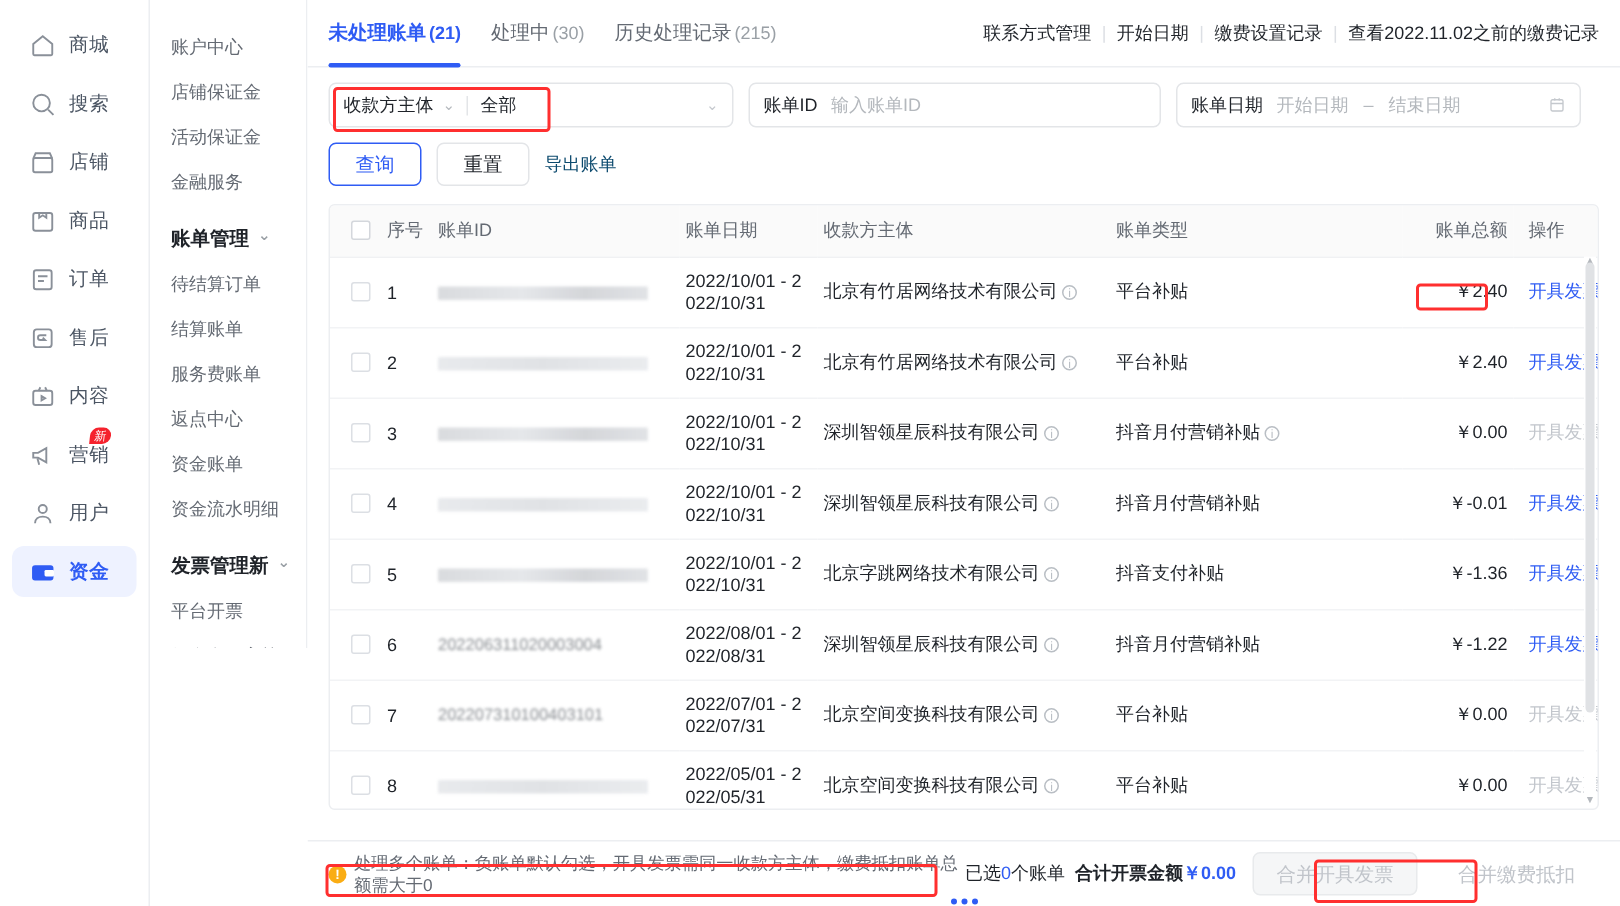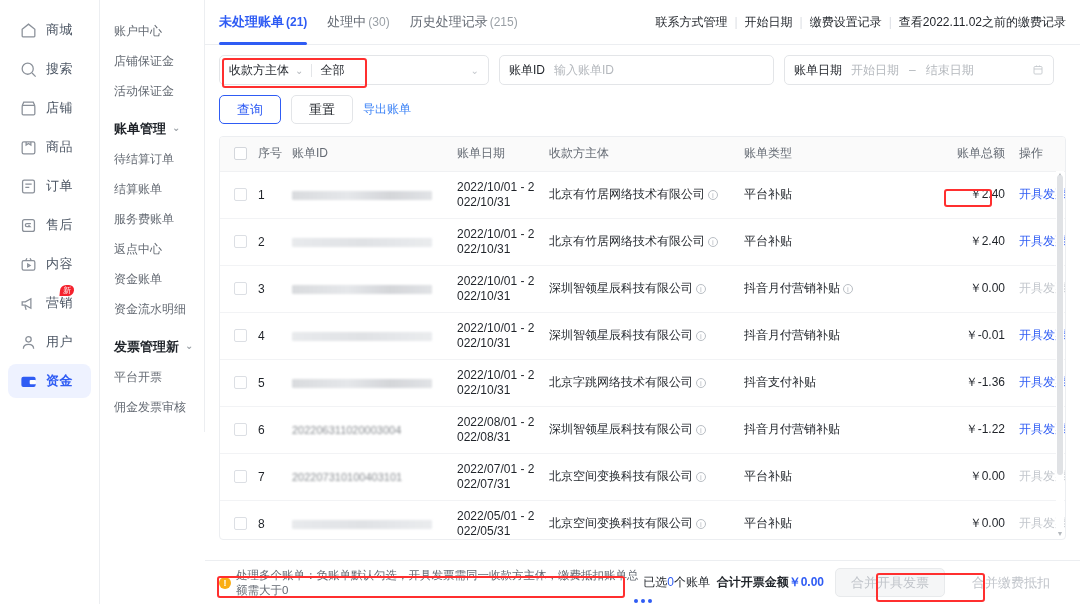--- a/index.html
+++ b/index.html
@@ -156,21 +156,21 @@
   .btn-row { display: flex; align-items: center; gap: 10px; margin-top: 10px; }
   .btn {
     height: 29px; min-width: 62px;
     border-radius: 5px;
     display: flex; align-items: center; justify-content: center;
     font-size: 13px; cursor: pointer;
     padding: 0 16px;
   }
   .btn.primary { border: 1px solid #2f5cf4; color: #2f5cf4; background: #fff; }
   .btn.ghost { border: 1px solid #e3e5e8; color: #1f2329; background: #fff; }
-  .linkbtn { color: #3b82f6; font-size: 12px; cursor: pointer; }
+  .linkbtn { color: #0c4a6e; font-size: 12px; cursor: pointer; }
 
   
   .table-wrap {
     margin: 12px 14px 0 14px;
     border: 1px solid #eceef1;
     border-radius: 4px;
     height: 404px;
     position: relative;
     overflow: hidden;
   }
@@ -407,20 +407,21 @@
           </svg>
       </span>
       <span class="rail-label">资金</span>
     </div>
   </div>
 
   <div class="submenu">
     <div class="sub-item"><span>账户中心</span></div>
     <div class="sub-item"><span>店铺保证金</span></div>
     <div class="sub-item"><span>活动保证金</span></div>
+    <div class="sub-item"><span>金融服务</span></div>
 
     <div class="sub-item group">
       <span>账单管理</span>
       <span class="caret">⌄</span>
     </div>
 
     <div class="sub-item"><span>待结算订单</span></div>
     <div class="sub-item"><span>结算账单</span></div>
     <div class="sub-item"><span>服务费账单</span></div>
     <div class="sub-item"><span>返点中心</span></div>

